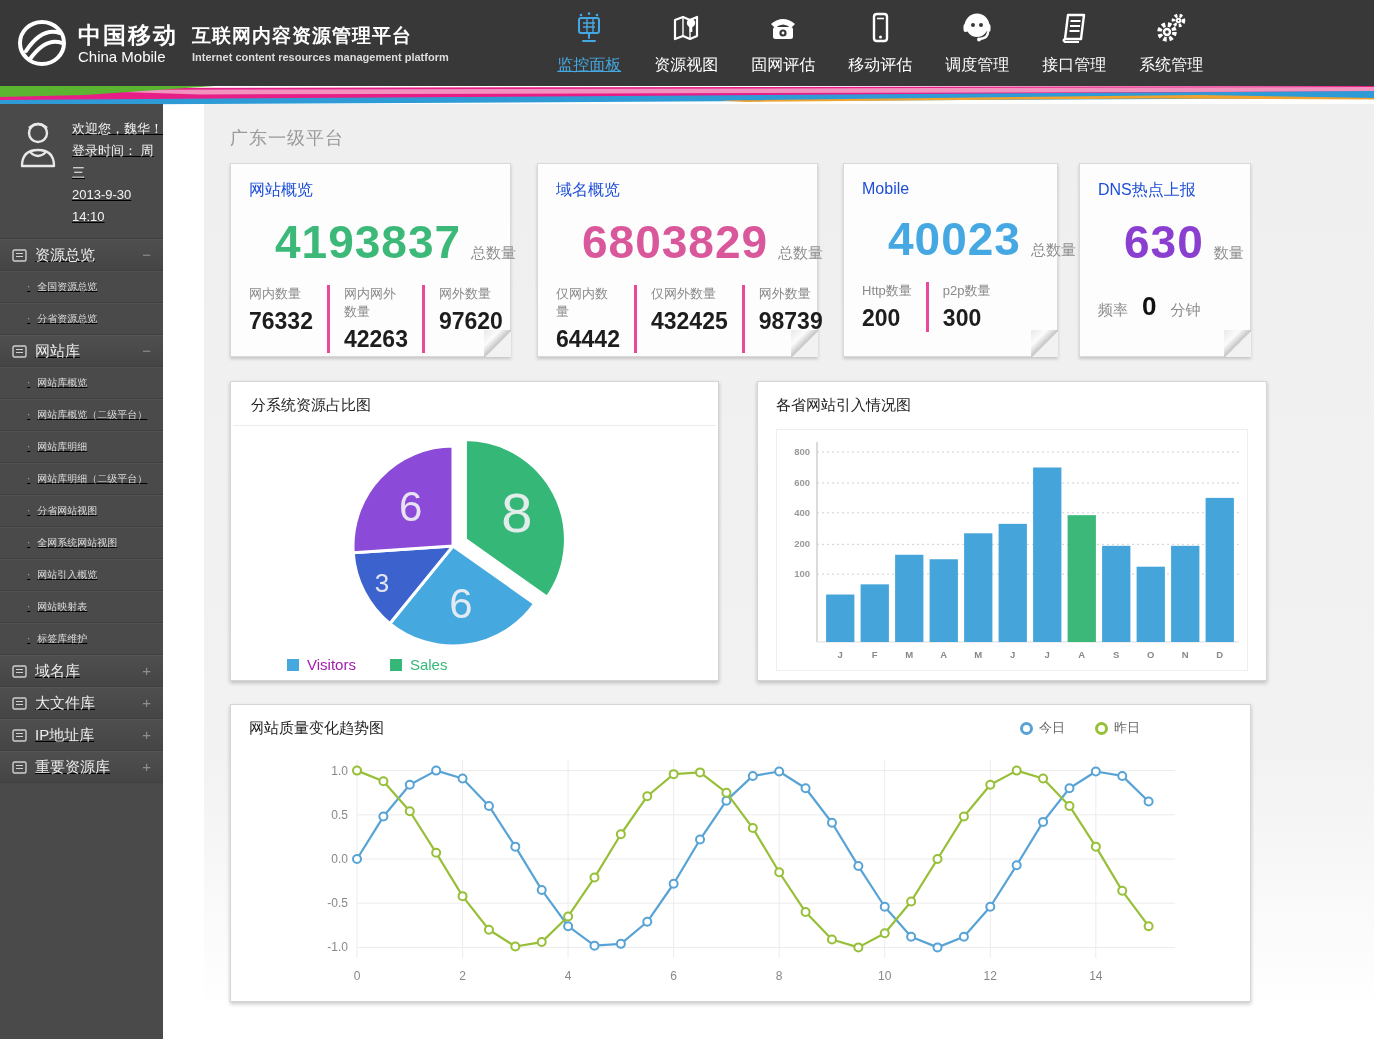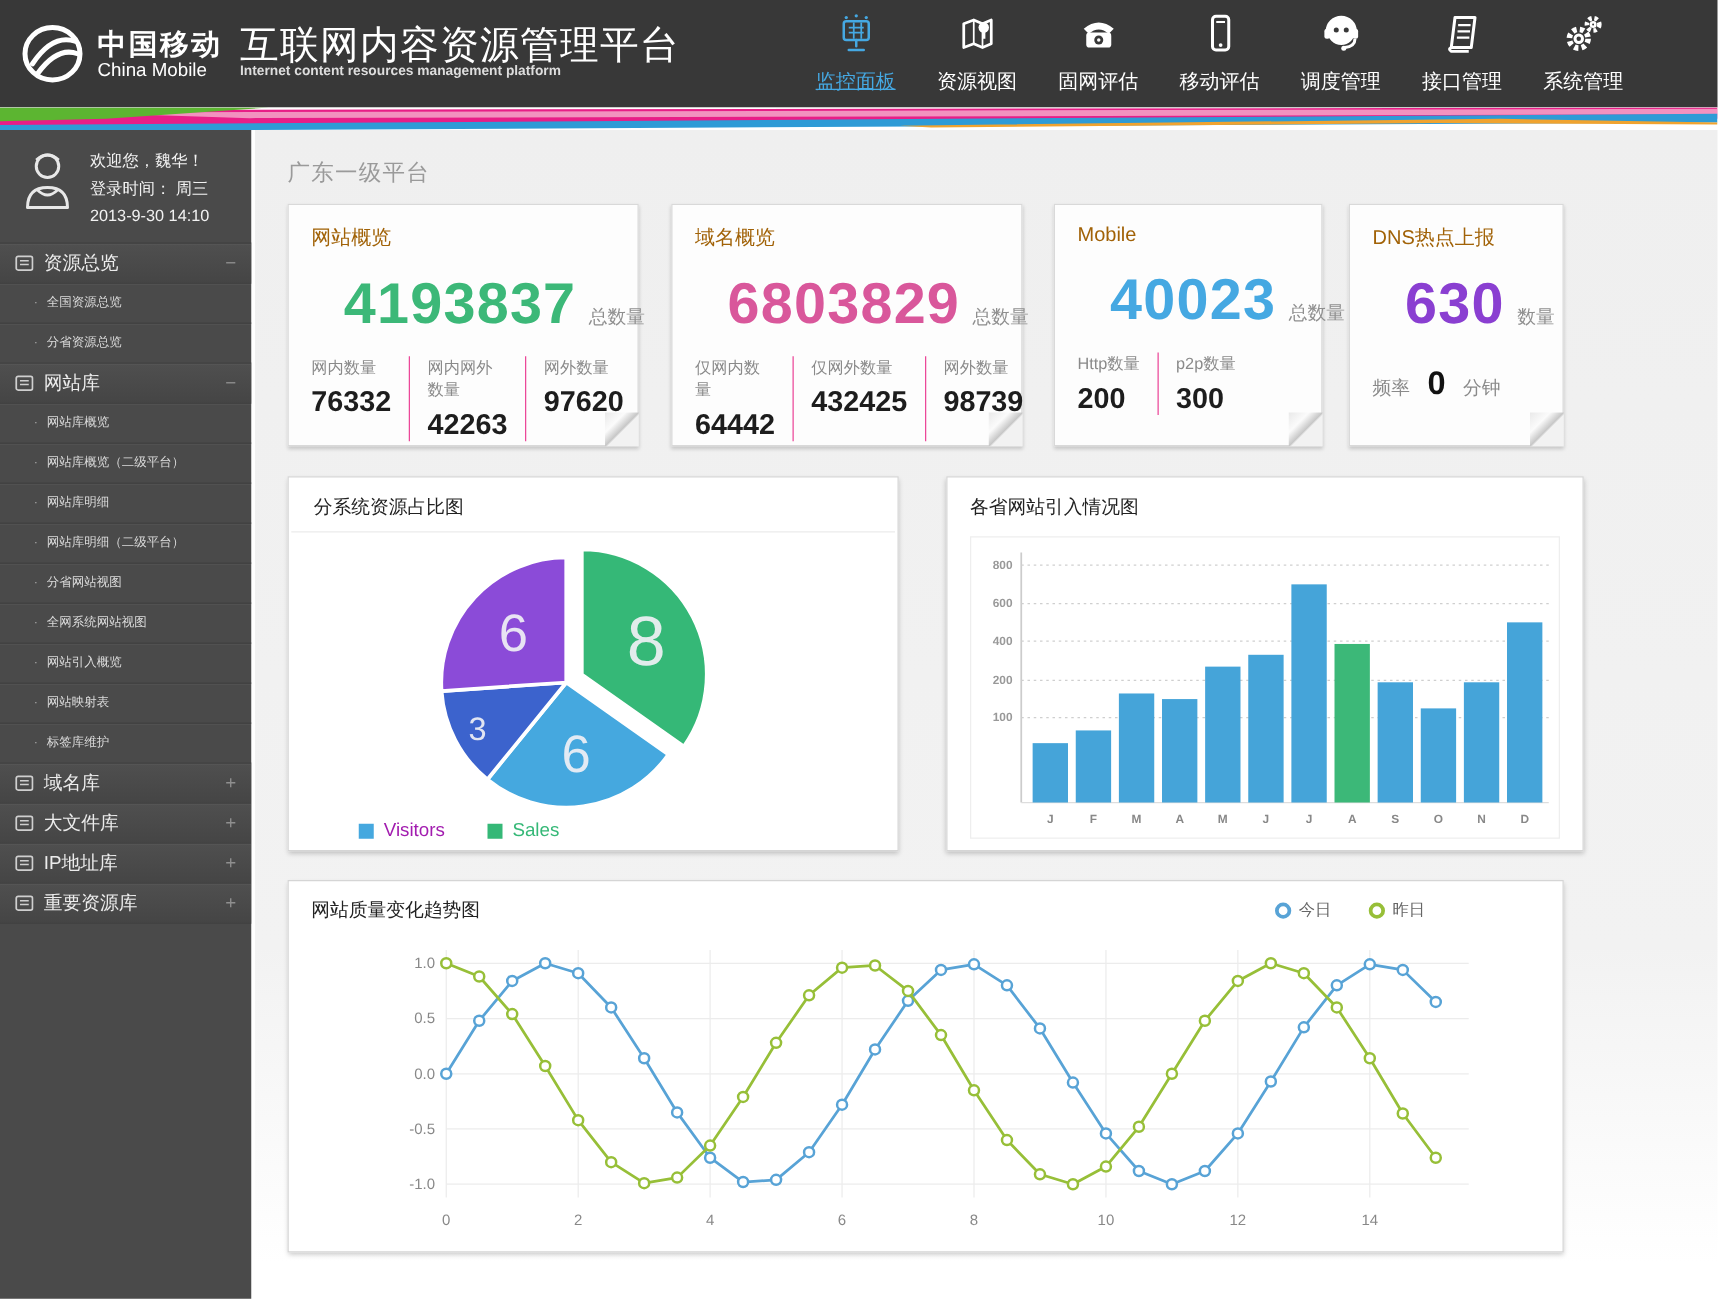--- a/index.html
+++ b/index.html
@@ -6,58 +6,58 @@
   body{width:1374px;height:1039px;position:relative;overflow:hidden;
        font-family:"Liberation Sans","DejaVu Sans",sans-serif;
        -webkit-font-smoothing:antialiased;}
   
   .header{position:absolute;left:0;top:0;width:1374px;height:86px;background:#383838;display:flex;align-items:center;}
   .brand{display:flex;align-items:center;margin-left:16px;}
   .logo-svg{width:52px;height:52px;margin-right:10px;}
   .brand-cn{color:#fff;font-size:23px;font-weight:bold;letter-spacing:2px;line-height:26px;}
   .brand-en{color:#fff;font-size:15px;line-height:17px;}
   .brand-title{margin-left:14px;}
-  .title-cn{color:#fff;font-size:31px;font-weight:normal;letter-spacing:1px;line-height:28px;}
+  .title-cn{color:#fff;font-size:19px;font-weight:bold;letter-spacing:1px;line-height:28px;}
   .title-en{color:#ddd;font-size:11px;font-weight:bold;line-height:14px;}
   .nav{display:flex;margin-left:92px;}
   .nav-item{width:97px;text-align:center;cursor:pointer;color:#fff;}
   .nav-item .nav-icon{display:inline-block;height:34px;}
   .nav-item .nav-label{font-size:16px;margin-top:6px;}
   .nav-item.active{color:#45a8e2;}
   .nav-item.active .nav-label{text-decoration:underline;}
   
   .ribbon{position:absolute;left:0;top:86px;width:1374px;height:20px;background:#fff;}
   
-  .sidebar{position:absolute;left:0;top:104px;width:201px;bottom:0;background:#4a4a4a;}
+  .sidebar{position:absolute;left:0;top:104px;width:163px;bottom:0;background:#4a4a4a;text-decoration:underline;}
   .user-panel{display:flex;padding:14px 0 10px 14px;border-bottom:1px solid #3e3e3e;}
   .avatar{width:48px;height:52px;flex:none;}
   .user-lines{margin-left:10px;color:#f2f2f2;font-size:13px;line-height:22px;}
   .menu{list-style:none;margin:0;padding:0;}
   .menu li{position:relative;height:31px;line-height:31px;border-bottom:1px solid #404040;box-shadow:inset 0 1px 0 rgba(255,255,255,.04);cursor:pointer;}
   .menu li.section{background:linear-gradient(#4f4f4f,#454545);color:#ececec;font-size:15px;padding-left:12px;}
   .menu li.item{color:#dcdcdc;font-size:10px;padding-left:27px;}
   .sec-icon{display:inline-block;vertical-align:-2px;margin-right:8px;}
   .bullet{color:#aaa;margin-right:7px;}
   .toggle{position:absolute;right:12px;top:0;color:#8f8f8f;font-size:15px;}
   
   .main{position:absolute;left:204px;top:104px;right:0;bottom:0;
         background:linear-gradient(180deg,#efefef 0%,#f2f2f2 70%,#ffffff 97%);}
   .page-title{margin:22px 0 0 26px;color:#9a9a9a;font-size:18px;letter-spacing:1px;}
   .cards-row{display:flex;margin:13px 0 0 26px;}
   .card{position:relative;background:#fdfdfd;border:1px solid #d9d9d9;height:194px;box-sizing:border-box;
         box-shadow:0 2px 3px rgba(0,0,0,.18);padding:16px 18px;}
   .card::after{content:"";position:absolute;right:-1px;bottom:-1px;width:27px;height:27px;
         background:linear-gradient(315deg,#f2f2f2 0%,#f2f2f2 46%,#c7c7c7 50%,#fbfbfb 70%,#e9e9e9 100%);}
-  .card-title{font-size:16px;color:#a16207;}
+  .card-title{font-size:16px;color:#1d4ed8;}
   .big-row{margin-top:14px;white-space:nowrap;margin-left:26px;}
   .big-num{font-size:46px;font-weight:bold;letter-spacing:1px;}
   .big-label{font-size:15px;color:#8f8f8f;margin-left:10px;}
   .stats-row{display:flex;margin-top:16px;}
   .stat-col{padding-right:14px;}
-  .stat-col + .stat-col{border-left:1px solid #ec4899;padding-left:14px;}
+  .stat-col + .stat-col{border-left:3px solid #ec4899;padding-left:14px;}
   .stat-label{font-size:13px;color:#8a8a8a;}
   .stat-value{font-size:23px;font-weight:bold;color:#1d1d1d;margin-top:5px;}
   .freq-row{margin-top:22px;font-size:15px;color:#8a8a8a;}
   .freq-val{font-size:26px;font-weight:bold;color:#111;margin:0 14px;}
   
   .panel-row{display:flex;margin:24px 0 0 26px;}
   .panel{position:relative;background:#fff;border:1px solid #d5d5d5;box-sizing:border-box;
          box-shadow:0 2px 4px rgba(0,0,0,.22);}
   .panel-title{font-size:15px;color:#222;padding:14px 18px 10px;}
   .panel-title.underlined{border-bottom:1px solid #ececec;margin:0 2px;}

